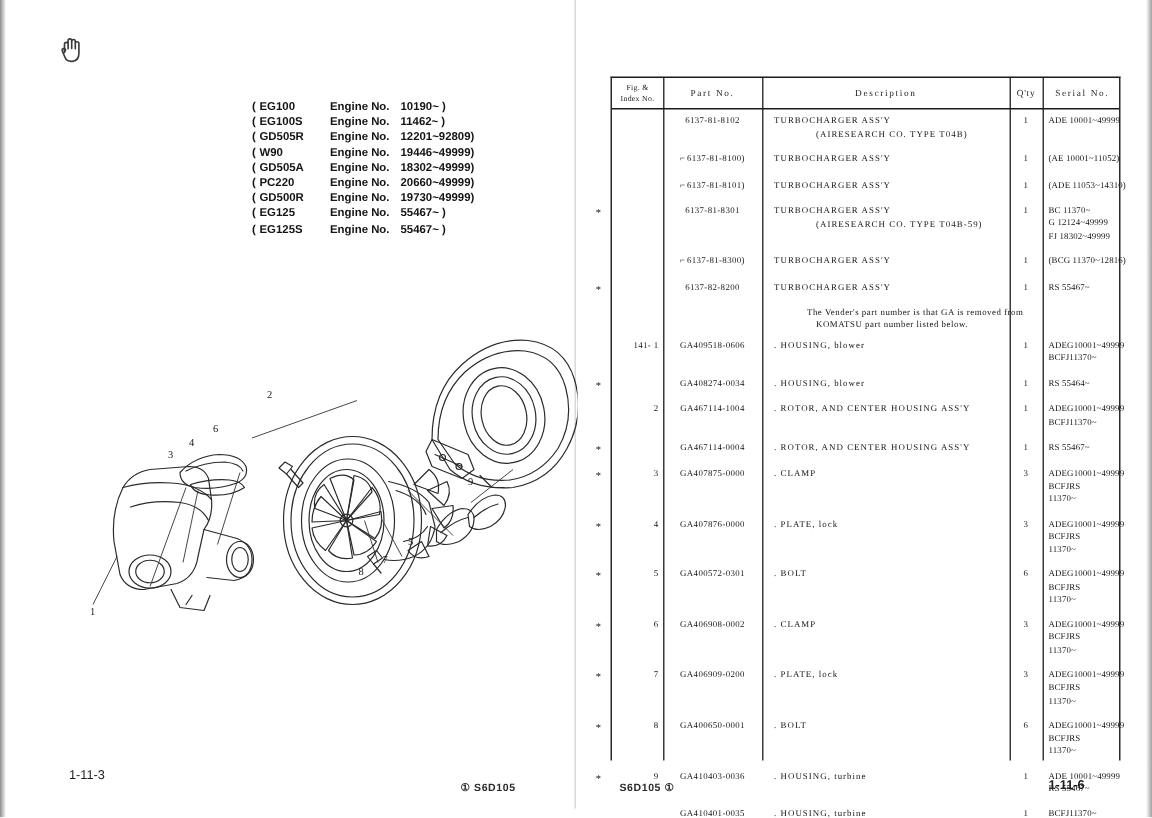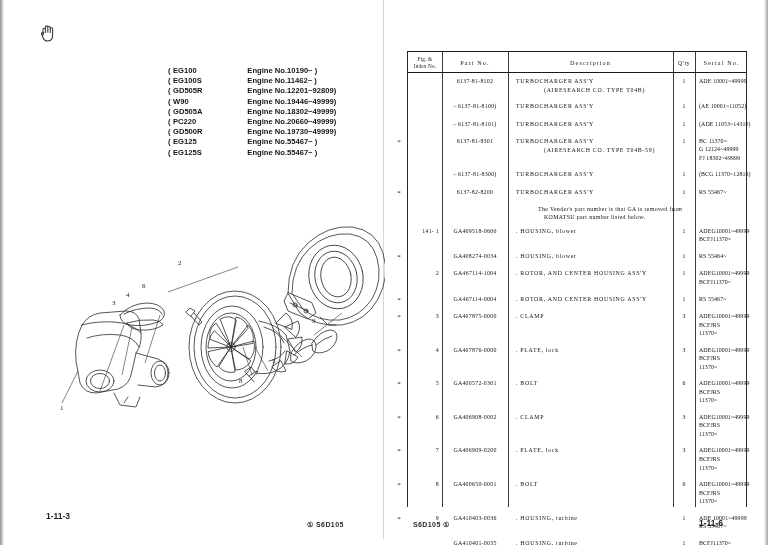--- a/index.html
+++ b/index.html
@@ -48,30 +48,30 @@
     letter-spacing: .2px; white-space: nowrap;
   }
   .engine-block {
     position: absolute; left: 168px; top: 66px;
     font-family: "Liberation Sans", sans-serif;
     font-size: 7.6px; font-weight: 700; color: #141414;
   }
   .engine-row { display: flex; align-items: baseline; height: 10.2px; white-space: nowrap; }
   .eng-paren { width: 5px; }
   .eng-model { display: inline-block; width: 47px; }
-  .eng-lbl   { display: inline-block; width: 67px; text-align: right; }
+  .eng-lbl   { display: inline-block; width: 47px; }
   .eng-no    { display: inline-block; }
 
   .figure-area {
     position: absolute; left: 40px; top: 175px; width: 345px; height: 240px;
   }
   .footer-left-page {
     position: absolute; left: 46px; top: 511px;
     font-family: "Liberation Sans", sans-serif;
-    font-size: 8.5px; font-weight: 700; color: #1e1e1e;
+    font-size: 8.5px; font-weight: 400; color: #1e1e1e;
   }
   .footer-left-code {
     position: absolute; left: 307px; top: 521px;
     font-family: "Liberation Sans", sans-serif;
     font-size: 7px; font-weight: 700; color: #2a2a2a;
     letter-spacing: .4px;
   }
 
   
   .right-page { position: absolute; left: 383px; top: 0; width: 385px; height: 545px; }

